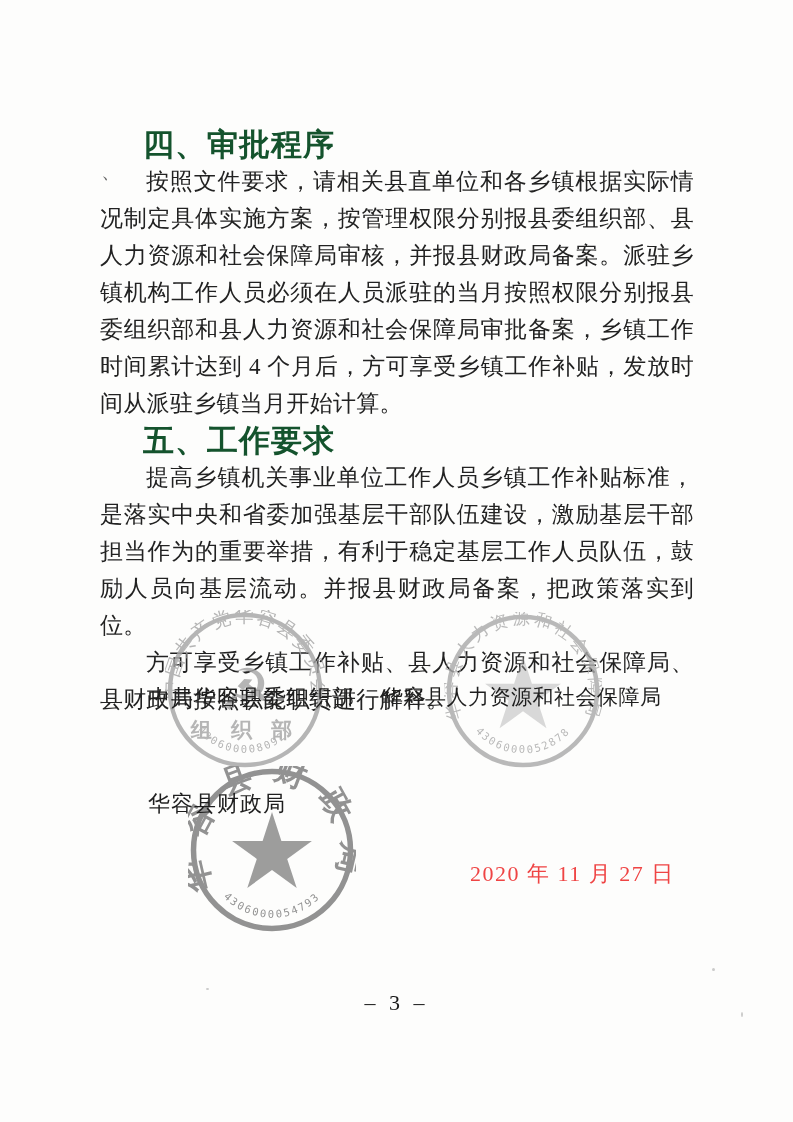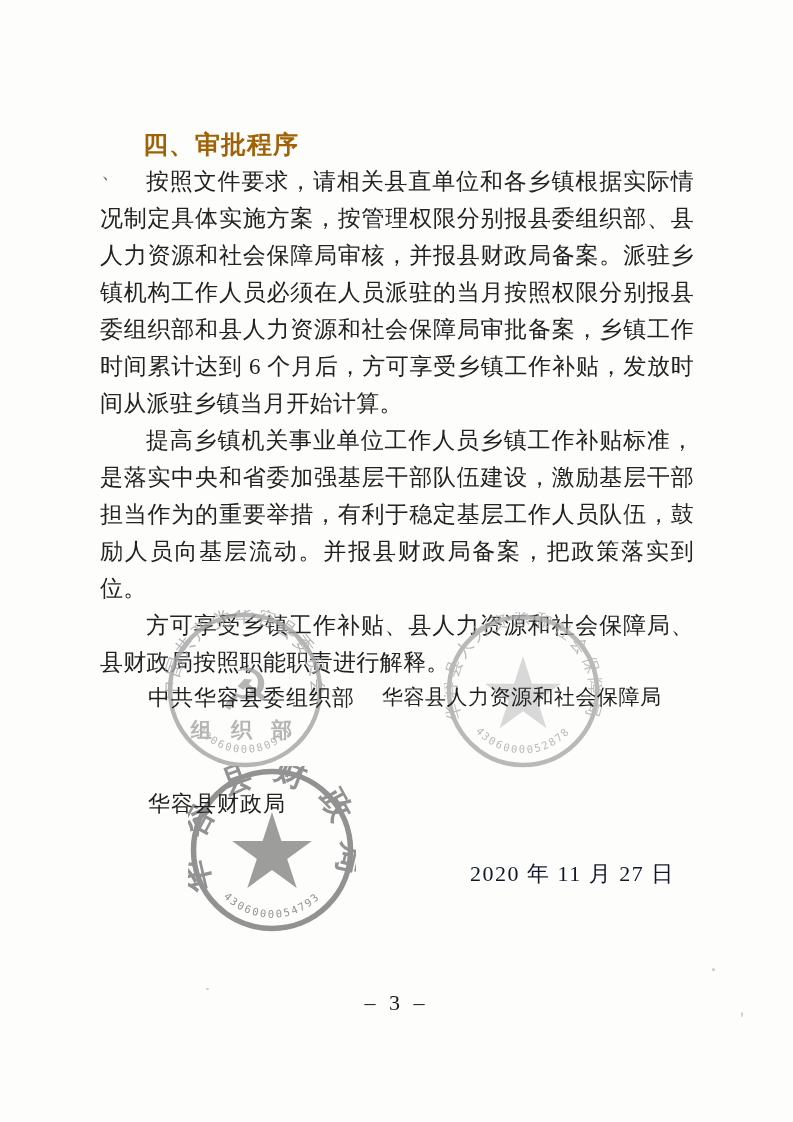--- a/index.html
+++ b/index.html
@@ -12,39 +12,39 @@
     color:#222;
     overflow:hidden;
   }
   .doc-body{
     position:absolute;top:126px;left:100px;width:594px;
     font-size:23px;line-height:37px;
     text-align:justify;text-justify:inter-ideograph;
   }
   .doc-heading{
     font-family:"Liberation Sans","DejaVu Sans",sans-serif;
-    font-size:25px;font-weight:bold;color:#a16207;
+    font-size:31px;font-weight:bold;color:#14532d;
     margin:0;padding-left:43px;letter-spacing:1px;
     line-height:37px;
   }
   .doc-para{margin:0;text-indent:2em;letter-spacing:0.3px;}
   .artifact{
     position:absolute;left:101px;top:158px;
     font-size:20px;color:#666;z-index:3;
   }
   .sig-label{
     position:absolute;z-index:3;
     font-size:22px;letter-spacing:1px;color:#1e1e1e;white-space:nowrap;
   }
   #org1{left:148px;top:683px;}
   #org2{left:382px;top:683px;font-size:21px;letter-spacing:0.5px;}
   #org3{left:148px;top:789px;}
   .date-line{
     position:absolute;left:470px;top:859px;z-index:3;
-    font-size:22px;letter-spacing:1.5px;color:#0f172a;white-space:nowrap;
+    font-size:22px;letter-spacing:1.5px;color:#ef4444;white-space:nowrap;
   }
   .page-number{
     position:absolute;left:0;right:0;top:990px;
     text-align:center;font-size:22px;letter-spacing:4px;color:#1a1a1a;z-index:3;
   }
   .seal{position:absolute;z-index:1;}
   #seal1{left:165px;top:610px;opacity:0.82;}
   #seal2{left:444px;top:612px;opacity:0.80;}
   #seal3{left:188px;top:766px;opacity:0.95;}
   .seal .ring{fill:none;}
@@ -64,21 +64,22 @@
 </style>
 </head>
 <body>
 
 <div class="page">
 
   <span class="artifact">、</span>
 
   <div class="doc-body">
     <h2 class="doc-heading">四、审批程序</h2>
-    <p class="doc-para">按照文件要求，请相关县直单位和各乡镇根据实际情况制定具体实施方案，按管理权限分别报县委组织部、县人力资源和社会保障局审核，并报县财政局备案。派驻乡镇机构工作人员必须在人员派驻的当月按照权限分别报县委组织部和县人力资源和社会保障局审批备案，乡镇工作时间累计达到 6 个月后，方可享受乡镇工作补贴，发放时间从派驻乡镇当月开始计算。</p>
+    <p class="doc-para">按照文件要求，请相关县直单位和各乡镇根据实际情况制定具体实施方案，按管理权限分别报县委组织部、县人力资源和社会保障局审核，并报县财政局备案。派驻乡镇机构工作人员必须在人员派驻的当月按照权限分别报县委组织部和县人力资源和社会保障局审批备案，乡镇工作时间累计达到 4 个月后，方可享受乡镇工作补贴，发放时间从派驻乡镇当月开始计算。</p>
+    <h2 class="doc-heading">五、工作要求</h2>
     <p class="doc-para">提高乡镇机关事业单位工作人员乡镇工作补贴标准，是落实中央和省委加强基层干部队伍建设，激励基层干部担当作为的重要举措，有利于稳定基层工作人员队伍，鼓励人员向基层流动。并报县财政局备案，把政策落实到位。</p>
     <p class="doc-para">方可享受乡镇工作补贴、县人力资源和社会保障局、县财政局按照职能职责进行解释。</p>
   </div>
 
   <svg class="seal" id="seal1" width="160" height="160" viewBox="0 0 160 160">
     <defs>
       <path id="s1-top" d="M 17 105 A 67.8 67.8 0 1 1 143 105" fill="none"></path>
       <path id="s1-bot" d="M 26 112 A 62.8 62.8 0 0 0 134 112" fill="none"></path>
     </defs>
     <circle class="ring" cx="80" cy="80" r="75" stroke="#a6a6a6"></circle>

